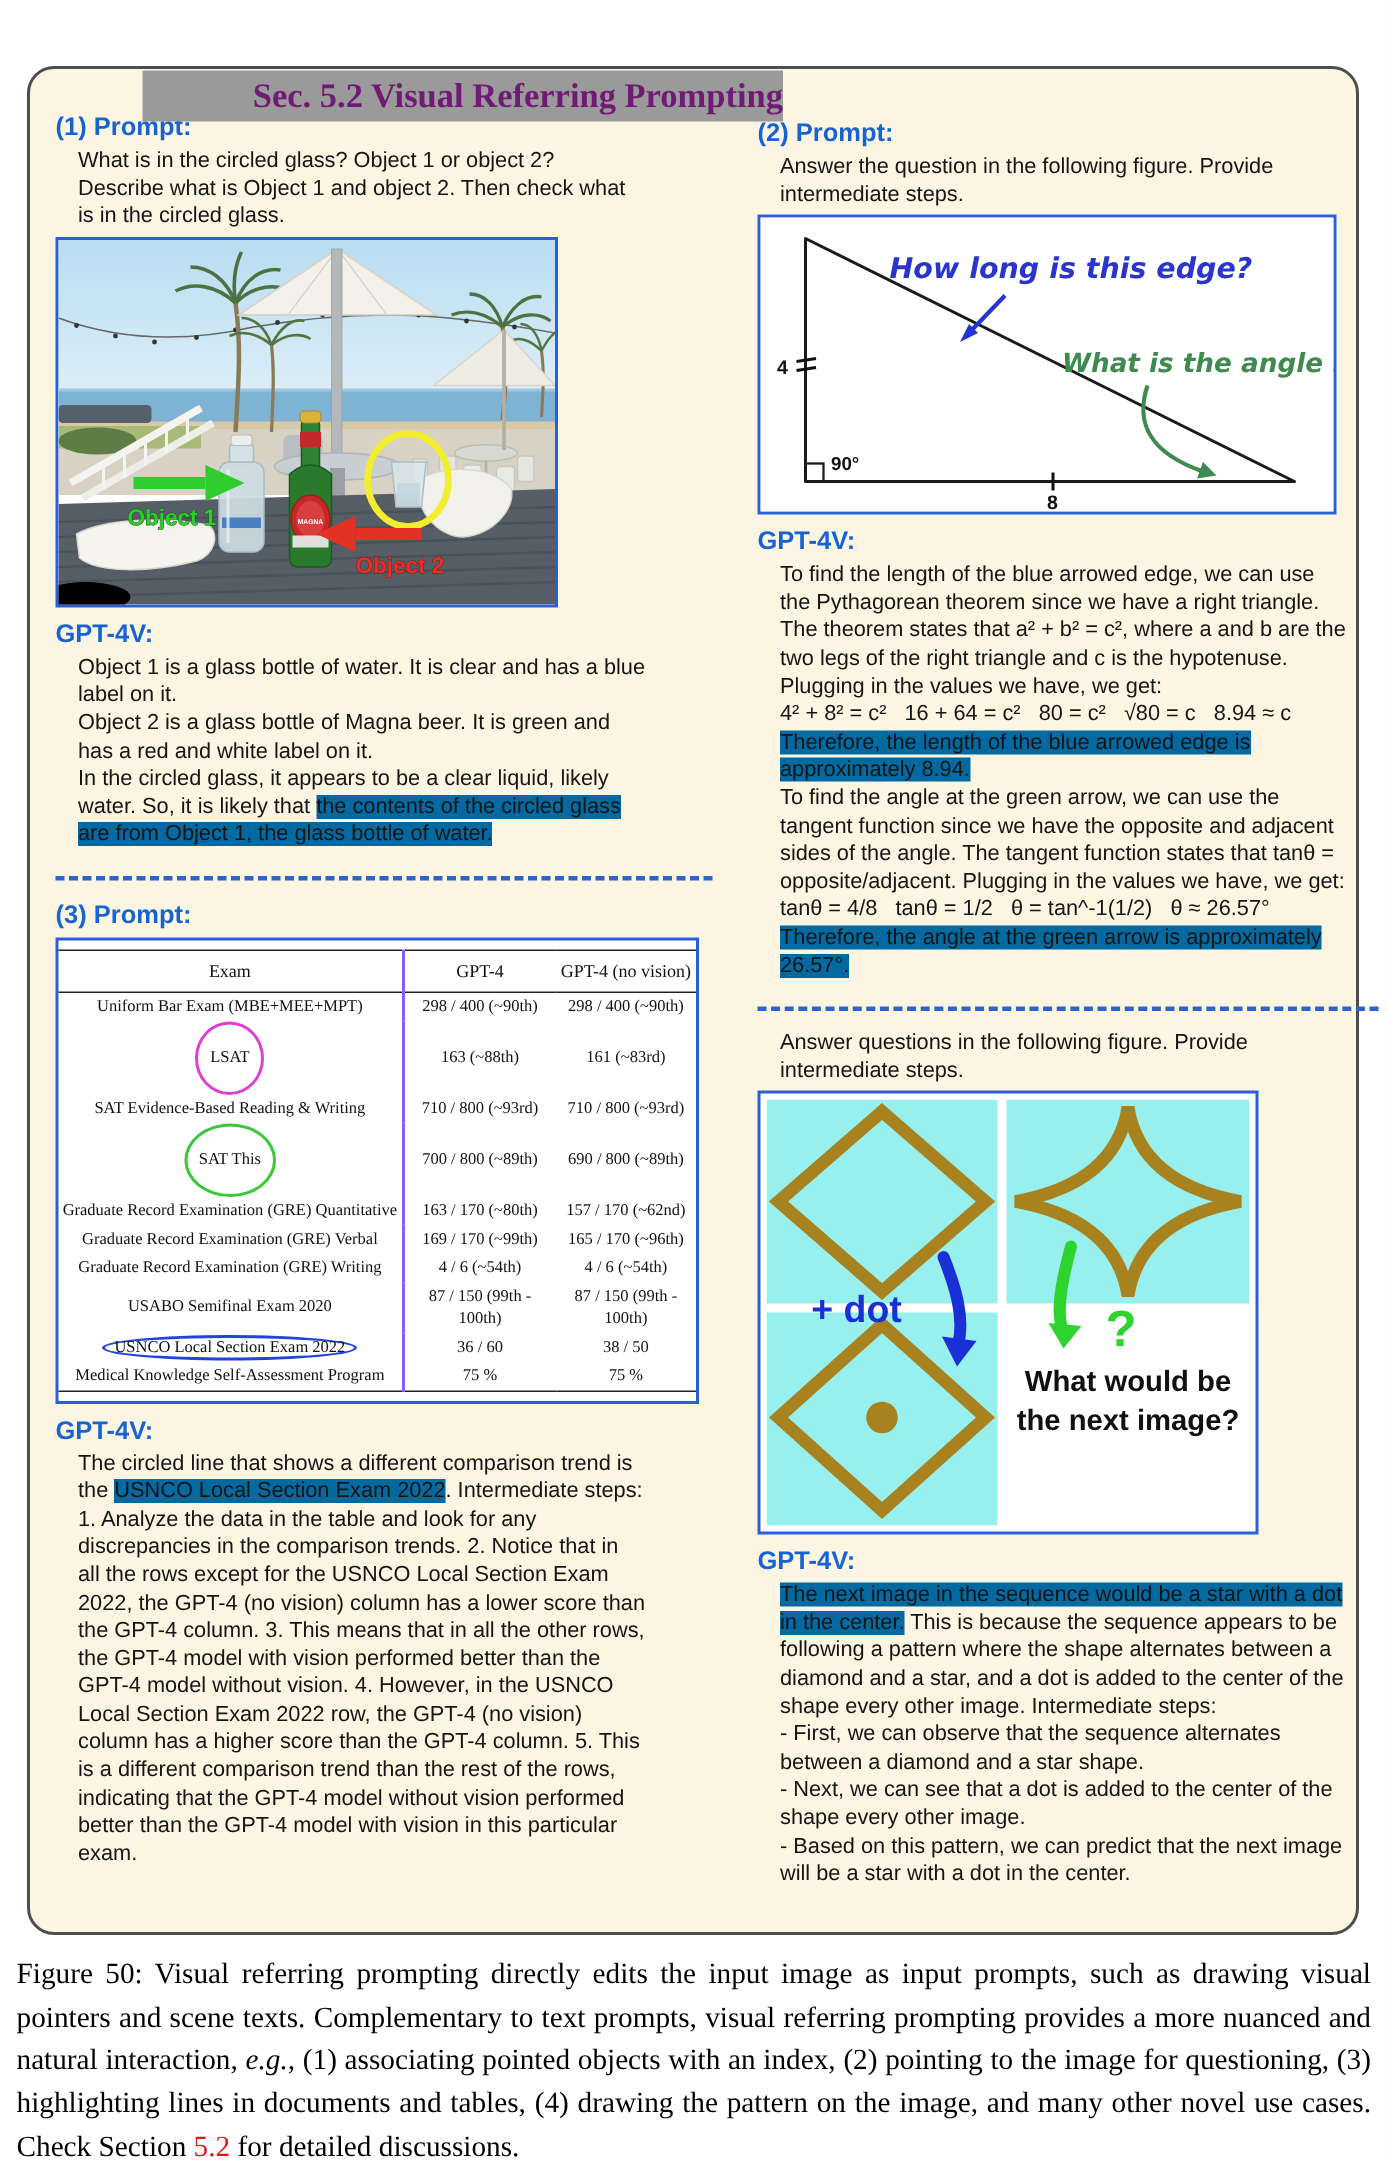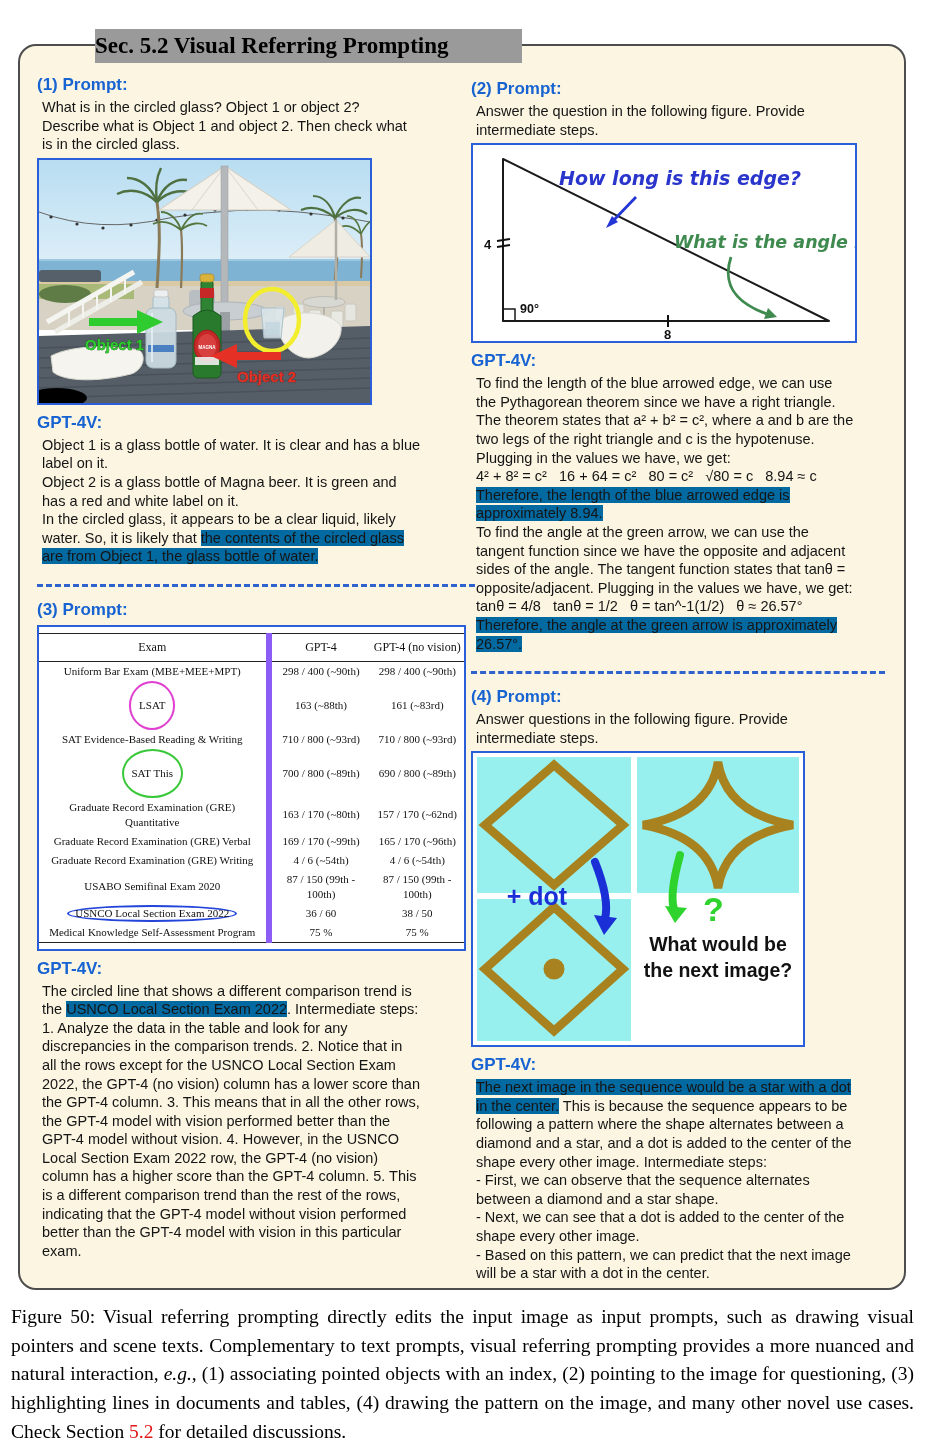--- a/index.html
+++ b/index.html
@@ -1,41 +1,41 @@
 <!DOCTYPE html>
 <html><head>
 <meta charset="utf-8">
 <style>
   html,body {margin:0; padding:0; background:#fff;}
   .page {position:relative; width:925px; height:1440px; background:#ffffff; overflow:hidden;
          font-family:"Liberation Sans", sans-serif; color:#151515;}
   .panel {position:absolute; left:18px; top:44px; width:884px; height:1242px;
           background:#fbf5e2; border:2.5px solid #4d4d4d; border-radius:18px;}
-  .titlebar {position:absolute; left:95px; top:29px; width:427px; height:34px;
-             background:#9a9a9a; color:#000000; font-family:"Liberation Serif", serif;
-             font-weight:bold; font-size:23px; text-align:left; line-height:34px; z-index:5;}
+  .titlebar {position:absolute; left:95px; top:47px; width:427px; height:34px;
+             background:#9a9a9a; color:#701a75; font-family:"Liberation Serif", serif;
+             font-weight:bold; font-size:23px; text-align:right; line-height:34px; z-index:5;}
   .col {position:absolute; font-size:14.5px; line-height:18.6px; z-index:3;}
   .col-left {left:37px; top:74px; width:438px;}
-  .col-right {left:471px; top:78px; width:414px;}
+  .col-right {left:505px; top:78px; width:414px;}
   .phead {color:#1763d2; font-weight:bold; font-size:17px; line-height:22px; margin:0 0 2px 0;}
   .mt6 {margin-top:7px;}
-  .ptext, .resp {white-space:pre-wrap; margin:0 0 2px 5px;}
+  .ptext, .resp {white-space:pre-wrap; margin:0 0 2px 15px;}
   .hl {background:#0369a1;}
   .divider {border-top:3px dashed #2f62cc; margin:18px 0 12px 0; height:0;}
   .figbox {border:2.5px solid #2b5fd9; background:#ffffff; margin:4px 0 2px 0;}
   .photo {width:331px; height:243px;}
   .photo svg, .trifig svg, .shapesfig svg {display:block;}
   .trifig {width:382px; height:196px;}
   .shapesfig {width:322px; height:284px; padding:4px;}
   .tablebox {width:425px; padding:6px 0;}
   table.cmp {width:100%; border-collapse:collapse; font-family:"Liberation Serif", serif;
              font-size:11px; color:#111; border-top:1.5px solid #222; border-bottom:1.5px solid #222;}
   .cmp th {font-weight:normal; font-size:12px; border-bottom:1px solid #222; padding:4px 2px; text-align:center;}
   .cmp td {padding:2px 2px; text-align:center; line-height:15px;}
-  .cmp th:first-child, .cmp td:first-child {border-right:6px solid #8b5cf6; width:54%;}
+  .cmp th:first-child, .cmp td:first-child {border-right:2px solid #8b5cf6; width:54%;}
   .cmp th:nth-child(2), .cmp td:nth-child(2) {width:24%;}
   .circle {display:inline-block; border-radius:50%; padding:16px 8px; margin:-2px 0; line-height:13px;}
   .circle-magenta {border:2.5px solid #e040d0;}
   .circle-green {border:2.5px solid #39c839;}
   .circle-blue {border:2.5px solid #2244d8; padding:0 6px;}
   .caption {position:absolute; left:11px; top:1303px; width:903px; font-family:"Liberation Serif", serif;
             font-size:19.5px; line-height:1.47; text-align:justify; color:#000;}
 </style>
 </head>
 <body>
@@ -337,21 +337,20 @@
 To find the angle at the green arrow, we can use the
 tangent function since we have the opposite and adjacent
 sides of the angle. The tangent function states that tanθ =
 opposite/adjacent. Plugging in the values we have, we get:
 tanθ = 4/8   tanθ = 1/2   θ = tan^-1(1/2)   θ ≈ 26.57°
 </span><span class="hl">Therefore, the angle at the green arrow is approximately
 26.57°.</span></div>
 
     <div class="divider"></div>
 
-    <div class="phead">(4) Prompt:</div>
     <div class="ptext">Answer questions in the following figure. Provide
 intermediate steps.</div>
 
     <div class="figbox shapesfig">
       <svg viewBox="0 0 322 284" width="322" height="284">
         <rect width="322" height="284" fill="#ffffff"></rect>
         <rect x="0" y="0" width="154" height="136" fill="#97f0ee"></rect>
         <rect x="160" y="0" width="162" height="136" fill="#97f0ee"></rect>
         <rect x="0" y="142" width="154" height="142" fill="#97f0ee"></rect>
         <polygon points="77,8 146,68 77,128 8,68" fill="none" stroke="#a8821e" stroke-width="8.5"></polygon>

